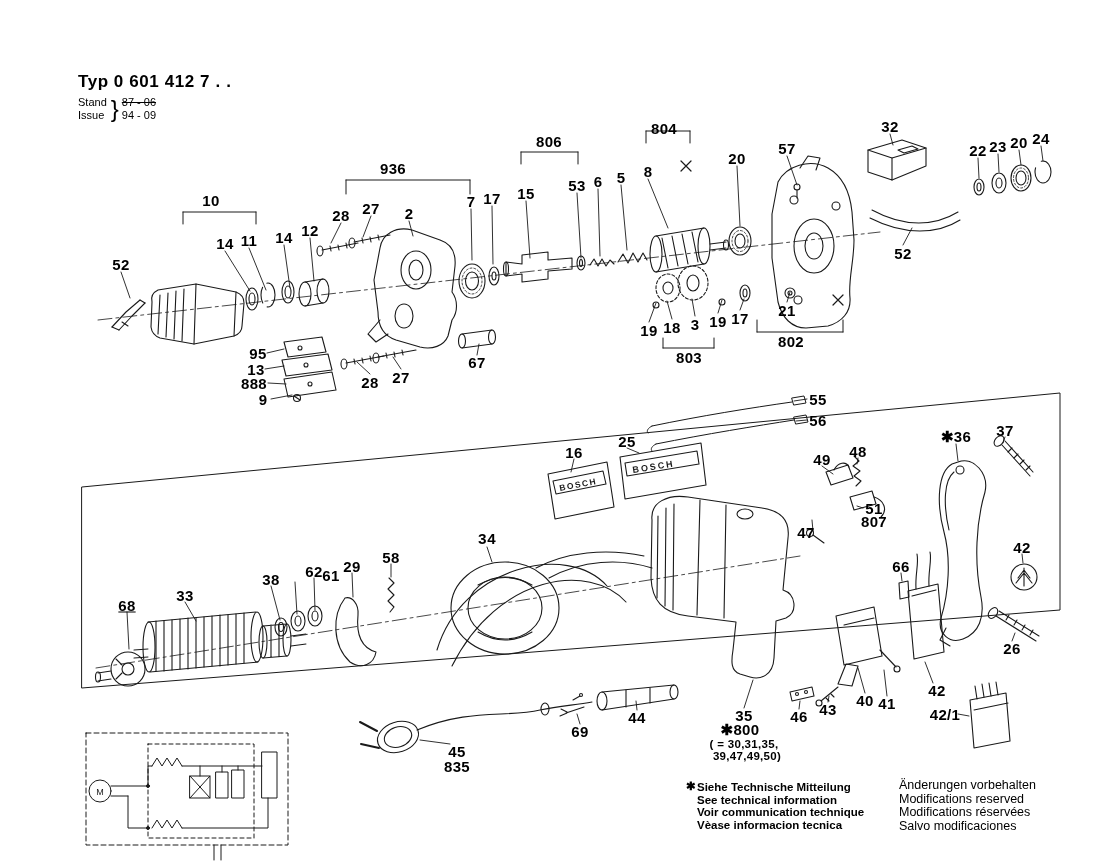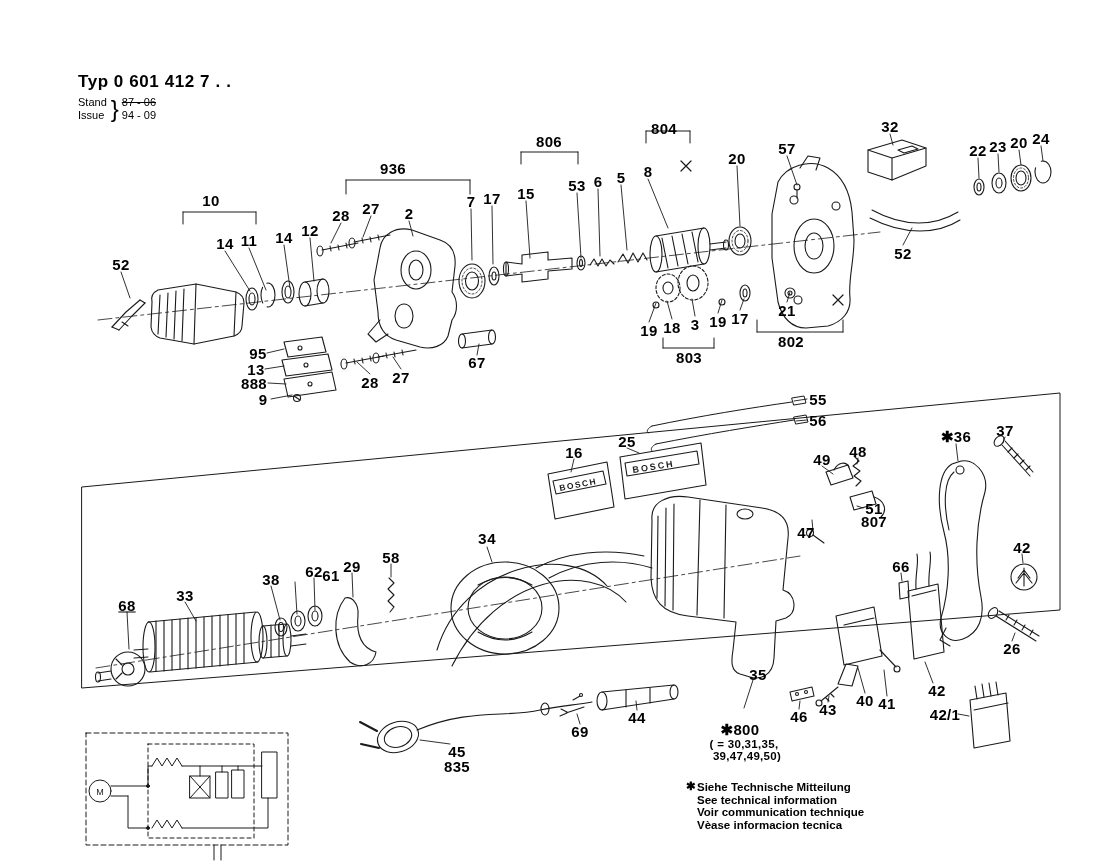--- a/index.html
+++ b/index.html
@@ -477,21 +477,21 @@
       <div class="part-label" style="left: 127px; top: 605px; text-decoration: underline;">68</div>
       <div class="part-label" style="left: 901px; top: 566px;">66</div>
       <div class="part-label" style="left: 1022px; top: 547px;">42</div>
       <div class="part-label" style="left: 1012px; top: 648px;">26</div>
       <div class="part-label" style="left: 865px; top: 700px;">40</div>
       <div class="part-label" style="left: 887px; top: 703px;">41</div>
       <div class="part-label" style="left: 937px; top: 690px;">42</div>
       <div class="part-label" style="left: 945px; top: 714px;">42/1</div>
       <div class="part-label" style="left: 799px; top: 716px;">46</div>
       <div class="part-label" style="left: 828px; top: 709px;">43</div>
-      <div class="part-label" style="left: 744px; top: 674px; margin-left: 14px;">35</div>
+      <div class="part-label" style="left: 744px; top: 715px;">35</div>
       <div class="part-label" style="left: 740px; top: 730px;">✱800</div>
       <div class="part-label small" style="left: 744px; top: 744px;">( = 30,31,35,</div>
       <div class="part-label small" style="left: 747px; top: 756px;">39,47,49,50)</div>
       <div class="part-label" style="left: 637px; top: 717px;">44</div>
       <div class="part-label" style="left: 580px; top: 731px;">69</div>
       <div class="part-label" style="left: 457px; top: 751px;">45</div>
       <div class="part-label" style="left: 457px; top: 766px;">835</div>
     </div>
 
 <div class="titleblock">
@@ -511,14 +511,20 @@
   </div>
 </div>
 
 <div class="note tech">
   <div><span class="star">✱</span><span>Siehe Technische Mitteilung</span></div>
   <div>See technical information</div>
   <div>Voir communication technique</div>
   <div>Vèase informacion tecnica</div>
 </div>
 
-
+<div class="note mods">
+  <div>Änderungen vorbehalten</div>
+  <div>Modifications reserved</div>
+  <div>Modifications réservées</div>
+  <div>Salvo modificaciones</div>
 </div>
 
+</div>
+
 </body></html>

